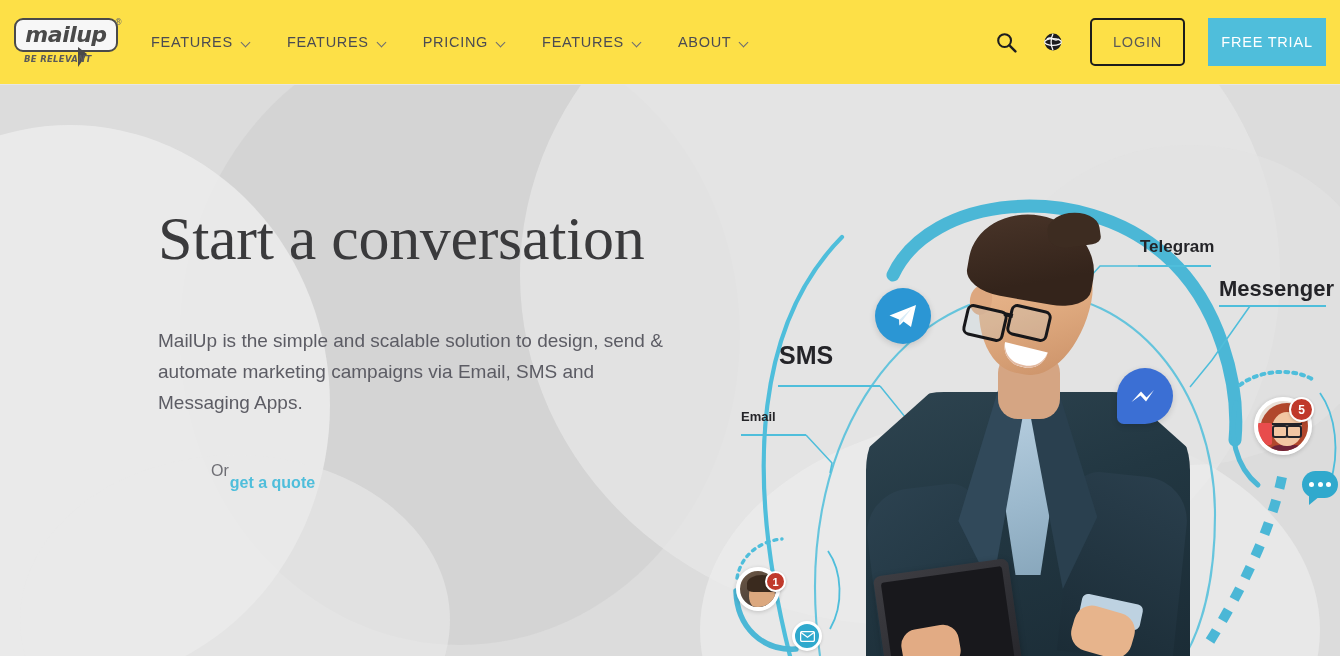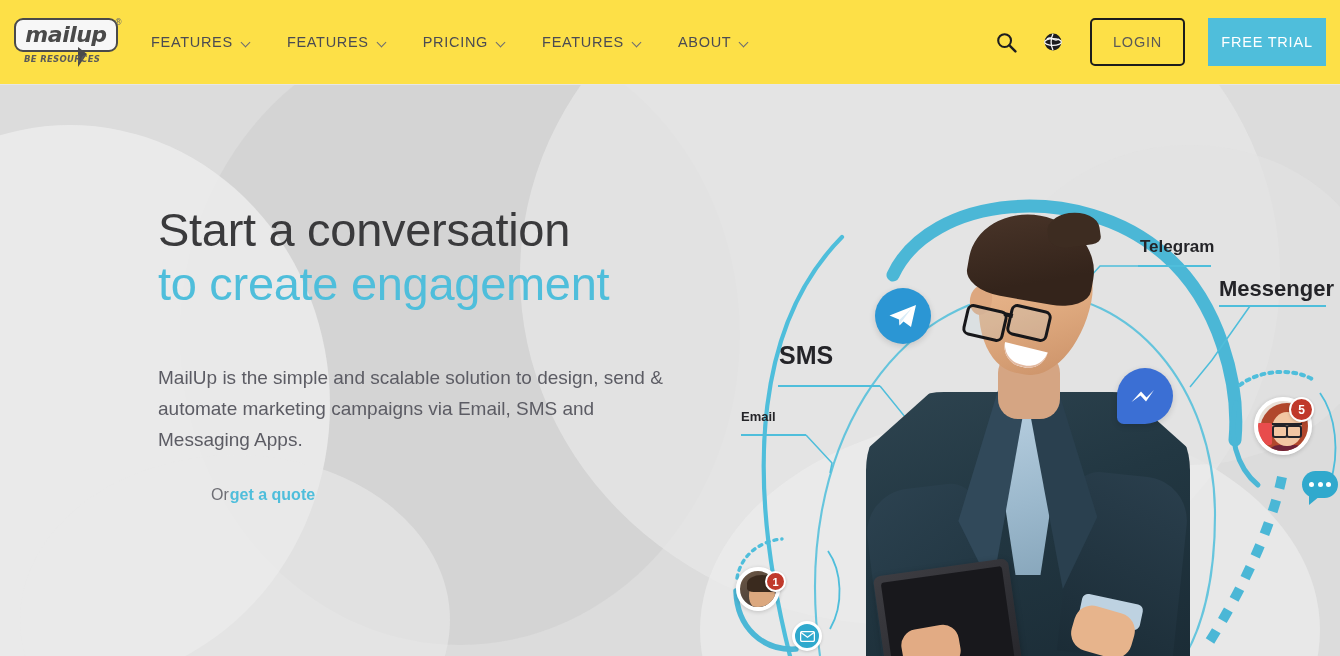--- a/index.html
+++ b/index.html
@@ -124,23 +124,23 @@
   .b4 { width:620px; height:430px; left:700px; top:330px; background:rgba(236,236,236,0.7); }
   .b5 { width:430px; height:330px; left:20px; top:370px; background:rgba(233,233,233,0.6); }
   .b6 { width:380px; height:320px; left:1000px; top:60px; background:rgba(226,226,226,0.65); }
 
   .hero-art { position:absolute; inset:0; }
   .hero-art svg { position:absolute; left:0; top:0; }
 
   
   .copy { position:absolute; left:158px; top:118px; width:560px; z-index:20; }
   .h1 {
-    font-size:47px; font-weight:300; line-height:1.15;
+    font-size:62px; font-weight:300; line-height:1.15;
     letter-spacing:-0.3px;
-    font-family:Liberation Sans, sans-serif;
+    font-family:Liberation Serif, serif;
   }
   .h1 .l1 { display:block; color:#3a3a3c; }
   .h1 .l2 { display:block; color:#4fbedb; }
   .sub {
     margin-top:52px;
     font-size:19px; line-height:1.62; color:#5c5c64;
     font-weight:400; max-width:520px;
   }
   .cta {
     margin-top:52px;
@@ -151,20 +151,21 @@
     display:flex; align-items:center; justify-content:center;
   }
   .quote-row {
     margin-top:31px; margin-left:53px;
     display:flex; align-items:center; font-size:16px;
   }
   .quote-or { color:#6e6e74; margin-right:1px; }
   .quote-link {
     color:#4fbedb; font-weight:bold; cursor:pointer;
     text-decoration:none;
+    margin-top:24px;
   }
 
   
   .lbl { position:absolute; z-index:30; color:#242428; font-weight:bold; white-space:nowrap; }
   .lbl-telegram  { left:1140px; top:152px; font-size:17px; }
   .lbl-messenger { left:1219px; top:191px; font-size:22px; }
   .lbl-sms       { left:779px;  top:256px; font-size:25px; }
   .lbl-email     { left:741px;  top:324px; font-size:13px; }
 
   
@@ -365,21 +366,21 @@
 <div id="page">
 
   <div class="header">
 
     <div class="logo-wrap">
       <div class="logo-bubble"></div>
       <div class="logo-word">
         <span>mailup</span>
         <span class="logo-reg">®</span>
       </div>
-      <div class="logo-tag">BE RESOURCES</div>
+      <div class="logo-tag">BE RELEVANT</div>
     </div>
 
     <nav class="nav">
       <div class="nav-item">
         <span class="nav-label">FEATURES</span>
         <span class="chev"></span>
       </div>
       <div class="nav-item">
         <span class="nav-label">FEATURES</span>
         <span class="chev"></span>
@@ -530,21 +531,20 @@
     </div>
 
     <div class="lbl lbl-telegram">Telegram</div>
     <div class="lbl lbl-messenger">Messenger</div>
     <div class="lbl lbl-sms">SMS</div>
     <div class="lbl lbl-email">Email</div>
 
     <div class="copy">
       <h1 class="h1">
         <span class="l1">Start a conversation</span>
-        <span class="l2">to create engagement</span>
       </h1>
       <p class="sub">MailUp is the simple and scalable solution to design, send &amp; automate marketing campaigns via Email, SMS and Messaging Apps.</p>
       <div class="quote-row">
         <span class="quote-or">Or</span>
         <a class="quote-link" href="#">get a quote</a>
       </div>
     </div>
 
   </div>
 </div>

